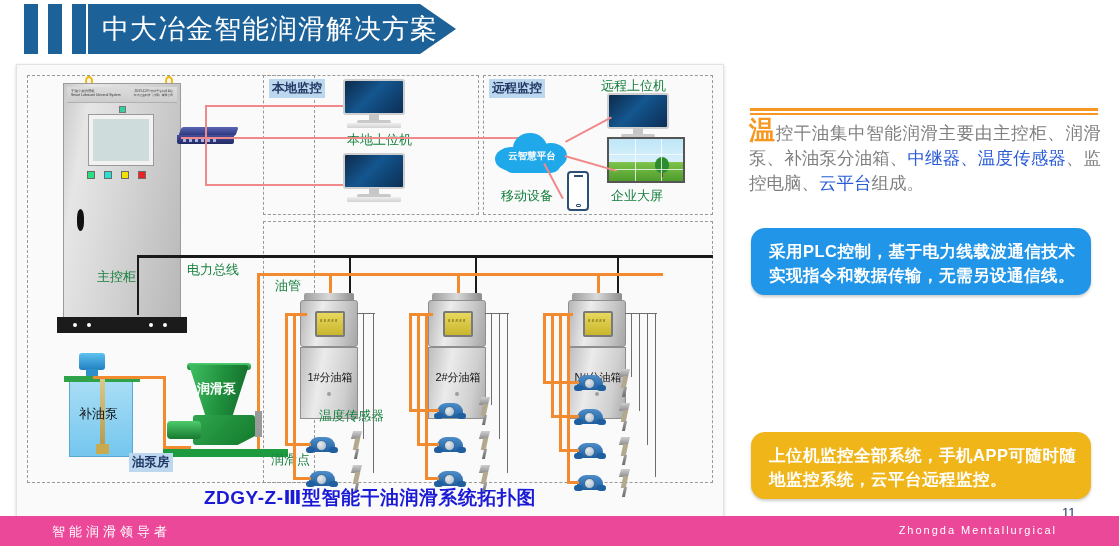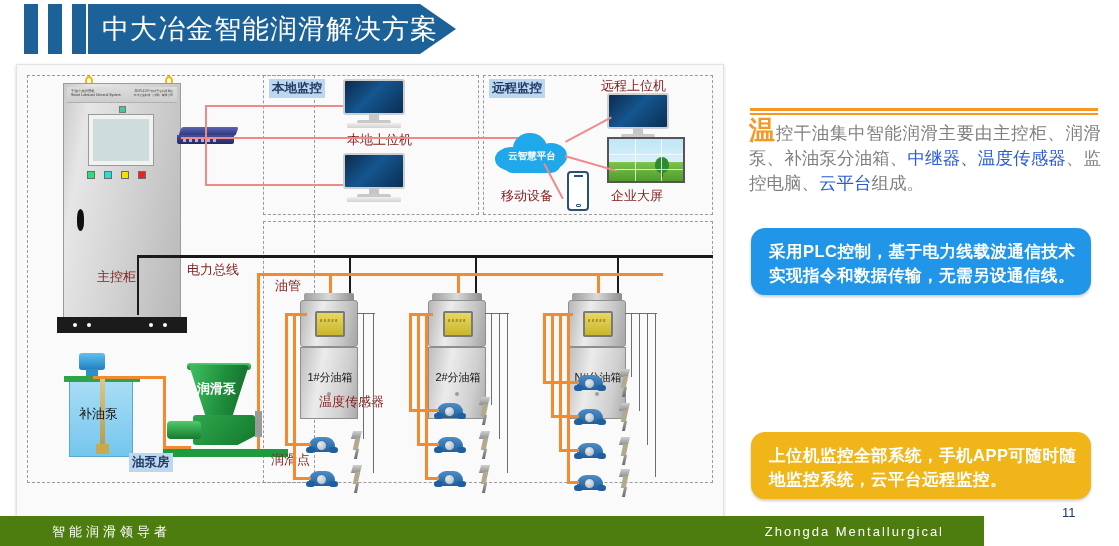--- a/index.html
+++ b/index.html
@@ -28,21 +28,21 @@
     position:absolute; left:16px; top:64px; width:708px; height:454px;
     background:#fafafa; border:1px solid #e3e3e3;
     box-shadow:0 1px 3px rgba(0,0,0,.18);
   }
   .dash-zone { position:absolute; border:1.5px dashed #9a9a9a; background:transparent; }
   #zone-left   { left:10px;  top:10px;  width:288px; height:408px; }
   #zone-local  { left:246px; top:10px;  width:216px; height:140px; }
   #zone-remote { left:466px; top:10px;  width:230px; height:140px; }
   #zone-field  { left:246px; top:156px; width:450px; height:262px; }
 
-  .lbl { position:absolute; font-size:11.5px; color:#7f1d1d; white-space:nowrap; }
+  .lbl { position:absolute; font-size:11.5px; color:#15803d; white-space:nowrap; }
   .lbl.hl { background:#bdd7ee; color:#1f3864; padding:1px 3px; font-weight:bold; font-size:12.5px; }
   .lbl.big { font-size:13px; }
 
   
   #cabinet { position:absolute; left:46px; top:18px; width:118px; height:236px; }
   #cabinet .body {
     position:absolute; inset:0; border:1px solid #9b9b9b;
     background:linear-gradient(100deg,#c9c9c9 0%,#e6e6e6 18%,#d2d2d2 55%,#b8b8b8 100%);
   }
   #cabinet .plate { position:absolute; left:4px; top:4px; width:110px; height:16px;
@@ -196,23 +196,23 @@
   .callout { position:absolute; left:6px; width:340px; border-radius:14px;
      color:#ffffff; font-weight:bold; font-size:16.5px; line-height:24px;
      padding:11px 14px 8px 18px; box-shadow:0 2px 3px rgba(0,0,0,.2); letter-spacing:.5px; }
   #c1 { top:228px; background:#2196e8; }
   #c2 { top:318px; background:#00a650; }
   #c3 { top:432px; background:#f0b518; }
 
   #pagenum { position:absolute; left:1062px; top:505px; font-size:13px; color:#1f3864; }
 
   
-  #footer { position:absolute; left:0; bottom:0; width:984px; height:30px; background:#4d7c0f; }
+  #footer { position:absolute; left:0; bottom:0; width:1119px; height:30px; background:#ec4899; }
   #footer .left { position:absolute; left:52px; top:7px; font-size:13px; color:#ffffff; letter-spacing:4px; }
-  #footer .right { position:absolute; right:40px; top:8px; font-size:13px; color:#ffffff; letter-spacing:2px; }
+  #footer .right { position:absolute; right:62px; top:8px; font-size:11px; color:#ffffff; letter-spacing:2px; }
 </style>
 </head>
 <body>
 
 <div id="header">
   <div class="hbar b1"></div>
   <div class="hbar b2"></div>
   <div class="hbar b3"></div>
   <div id="title-banner">
     <span class="txt">中大冶金智能润滑解决方案</span>
@@ -422,21 +422,21 @@
   <div class="sensor" style="left:334px; top:366px;">
       <div class="hd"></div>
       <div class="bd"></div>
       <div class="tp"></div>
     </div>
   <div class="sensor" style="left:334px; top:400px;">
       <div class="hd"></div>
       <div class="bd"></div>
       <div class="tp"></div>
     </div>
-  <div class="lbl big" style="left:302px; top:328px;font-family:Liberation Mono, monospace;">温度传感器</div>
+  <div class="lbl big" style="left:302px; top:342px;font-family:Liberation Mono, monospace;">温度传感器</div>
   <div class="lbl big" style="left:254px; top:386px;">润滑点</div>
   <div class="oil v" style="left:268px; top:248px; height:132px;"></div>
   <div class="oil h" style="left:268px; top:378px; width:26px;"></div>
   <div class="oil v" style="left:276px; top:248px; height:166px;"></div>
   <div class="oil h" style="left:276px; top:412px; width:18px;"></div>
   <div class="oil h" style="left:268px; top:248px; width:22px;"></div>
   <div class="sig v" style="left:346px; top:248px; height:126px;"></div>
   <div class="sig v" style="left:356px; top:248px; height:160px;"></div>
   <div class="sig h" style="left:340px; top:248px; width:18px;"></div>
 
@@ -537,20 +537,21 @@
   <div class="oil h" style="left:542px; top:384px; width:20px;"></div>
   <div class="oil v" style="left:550px; top:248px; height:168px;"></div>
   <div class="oil h" style="left:550px; top:416px; width:12px;"></div>
   <div class="oil h" style="left:526px; top:248px; width:30px;"></div>
   <div class="sig v" style="left:614px; top:248px; height:64px;"></div>
   <div class="sig v" style="left:622px; top:248px; height:98px;"></div>
   <div class="sig v" style="left:630px; top:248px; height:132px;"></div>
   <div class="sig v" style="left:638px; top:248px; height:164px;"></div>
   <div class="sig h" style="left:608px; top:248px; width:32px;"></div>
 
+  <div id="caption">ZDGY-Z-Ⅲ型智能干油润滑系统拓扑图</div>
 </div>
 
 <div id="right">
   <div id="rule"></div>
   <div id="intro"><span class="lead">温</span><span>控干油集中智能润滑主要由主控柜、润滑泵、补油泵分油箱、</span><span class="blue">中继器、温度传感器</span><span>、监控电脑、</span><span class="blue">云平台</span><span>组成。</span></div>
 
   <div class="callout" id="c1">采用PLC控制，基于电力线载波通信技术实现指令和数据传输，无需另设通信线。</div>
   <div class="callout" id="c3">上位机监控全部系统，手机APP可随时随地监控系统，云平台远程监控。</div>
 </div>
 

